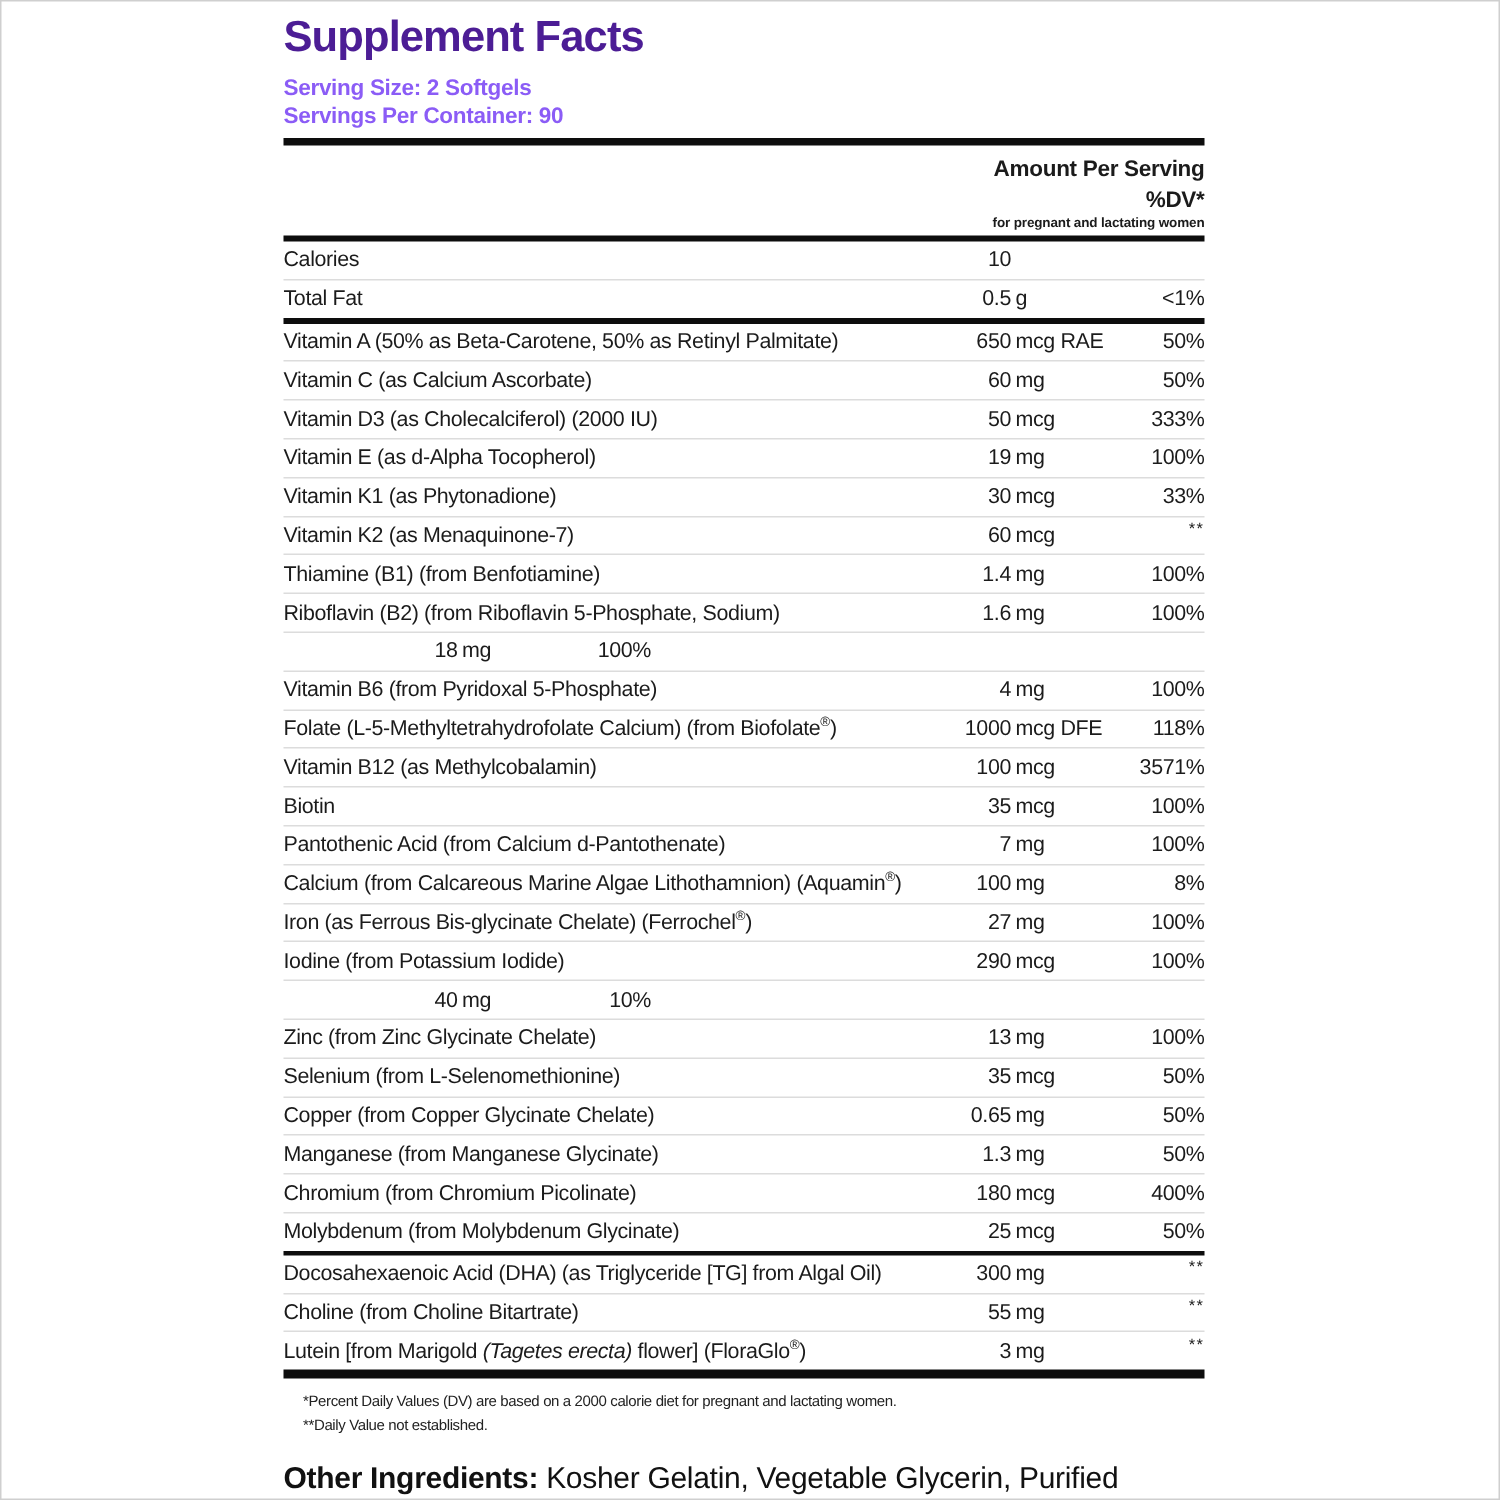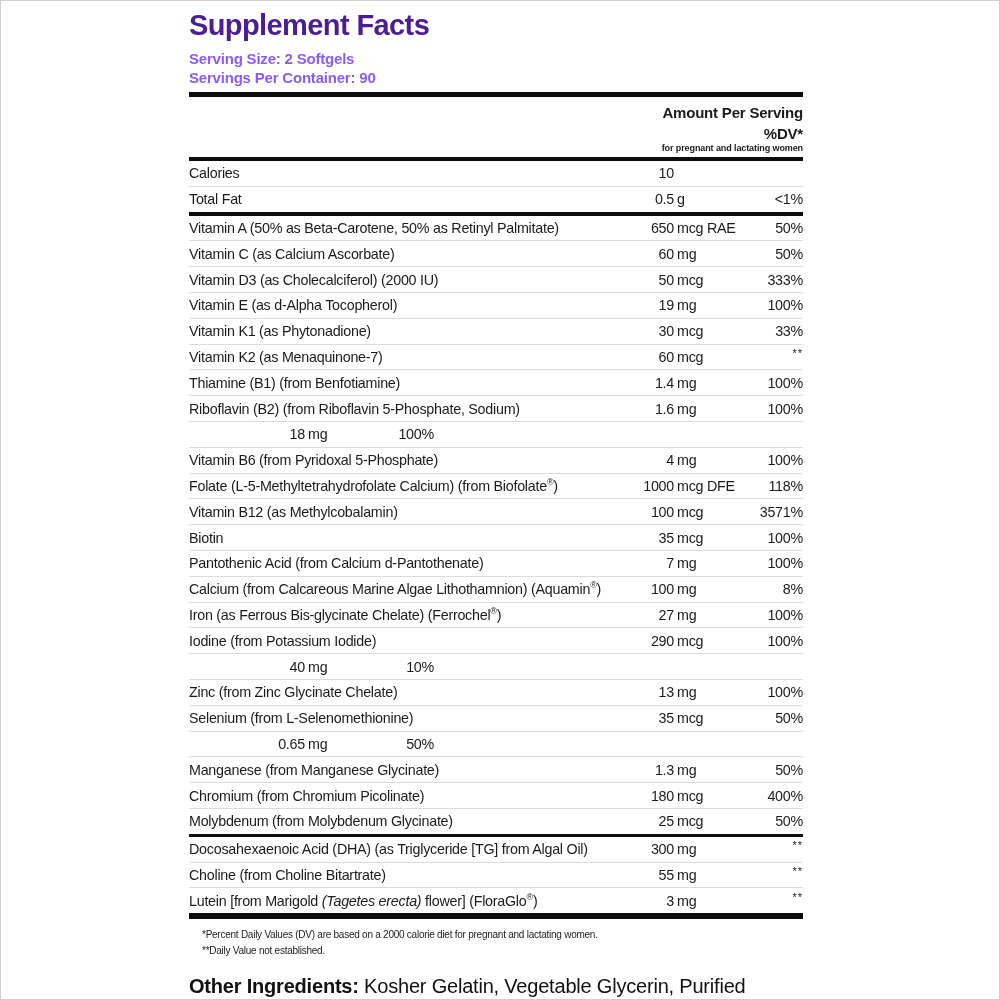--- a/index.html
+++ b/index.html
@@ -195,20 +195,21 @@
         <span class="unit">mg</span>
         <span class="dv">100%</span>
       </div>
       <div class="row">
         <span class="name">Selenium (from L-Selenomethionine)</span>
         <span class="amt">35</span>
         <span class="unit">mcg</span>
         <span class="dv">50%</span>
       </div>
       <div class="row">
+        <span class="name">Copper (from Copper Glycinate Chelate)</span>
         <span class="amt">0.65</span>
         <span class="unit">mg</span>
         <span class="dv">50%</span>
       </div>
       <div class="row">
         <span class="name">Manganese (from Manganese Glycinate)</span>
         <span class="amt">1.3</span>
         <span class="unit">mg</span>
         <span class="dv">50%</span>
       </div>

